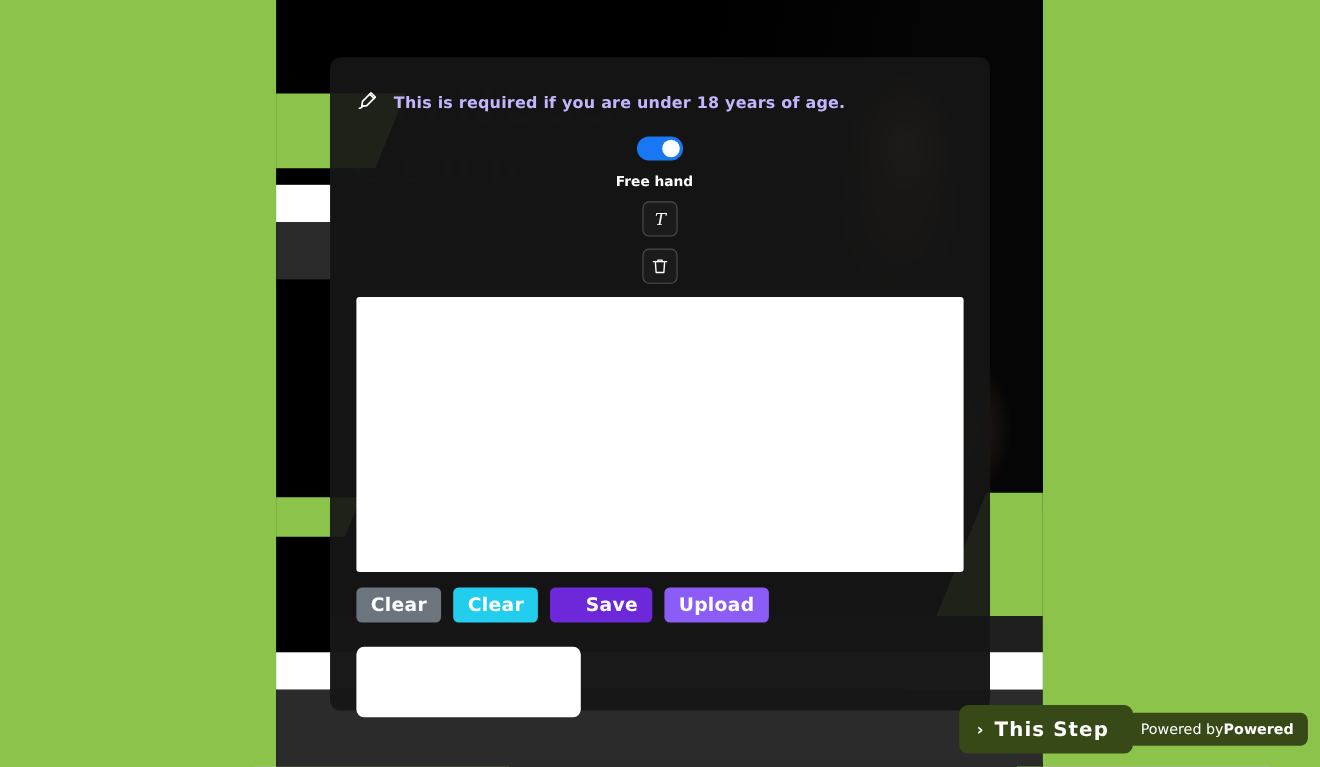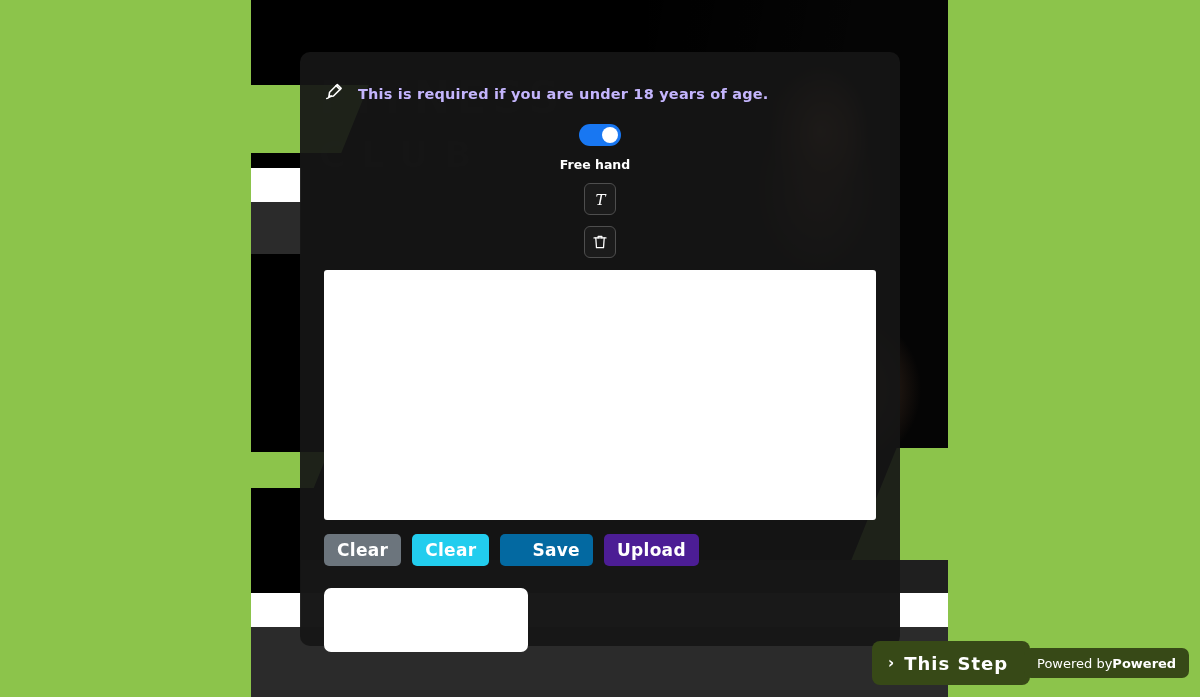--- a/index.html
+++ b/index.html
@@ -189,22 +189,22 @@
     padding: 6px 13px;
     font-size: 17px;
     font-weight: 700;
     font-family: "DejaVu Sans", "Liberation Sans", sans-serif;
     letter-spacing: .3px;
     cursor: pointer;
     color: #fff;
   }
   .btn-clear  { background: #6c757d; }
   .btn-update { background: #22cdee; }
-  .btn-save   { background: #0369a1; padding-left: 32px; }
-  .btn-upload { background: #4c1d95; }
+  .btn-save   { background: #6d28d9; padding-left: 32px; }
+  .btn-upload { background: #8b5cf6; }
 
   
   .sig-preview {
     margin: 22px 24px 0 24px;
     width: 204px; height: 64px;
     background: #ffffff;
     border-radius: 7px;
   }
 
   

